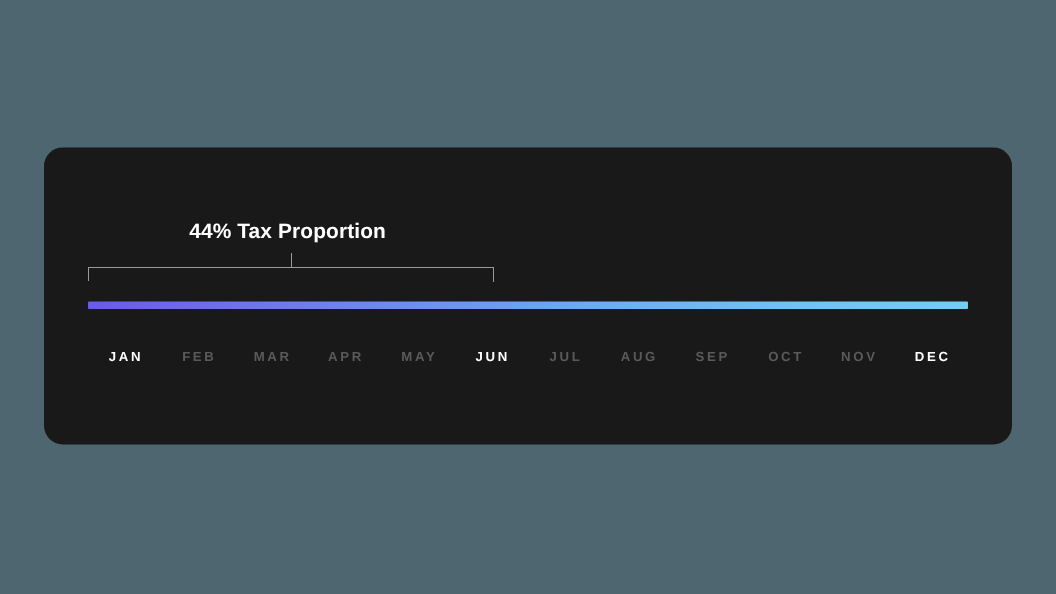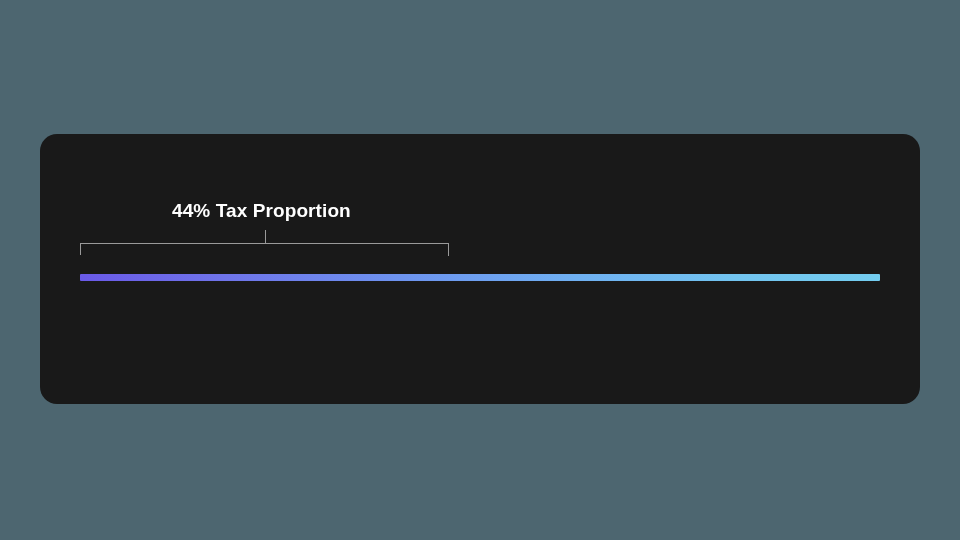--- a/index.html
+++ b/index.html
@@ -123,15 +123,29 @@
         <line x1="0.5" y1="13" x2="368.5" y2="13" stroke="#9a9a9a" stroke-width="1" shape-rendering="crispEdges"></line>
 
         <line x1="0.5" y1="13" x2="0.5" y2="25" stroke="#9a9a9a" stroke-width="1" shape-rendering="crispEdges"></line>
 
         <line x1="368.5" y1="13" x2="368.5" y2="26" stroke="#9a9a9a" stroke-width="1" shape-rendering="crispEdges"></line>
       </svg>
     </div>
 
     <div class="bar-track"></div>
 
+    <div class="months">
+      <div class="month is-active">JAN</div>
+      <div class="month">FEB</div>
+      <div class="month">MAR</div>
+      <div class="month">APR</div>
+      <div class="month">MAY</div>
+      <div class="month is-active">JUN</div>
+      <div class="month">JUL</div>
+      <div class="month">AUG</div>
+      <div class="month">SEP</div>
+      <div class="month">OCT</div>
+      <div class="month">NOV</div>
+      <div class="month is-active">DEC</div>
+    </div>
 
   </div>
 </div>
 
 </body></html>

